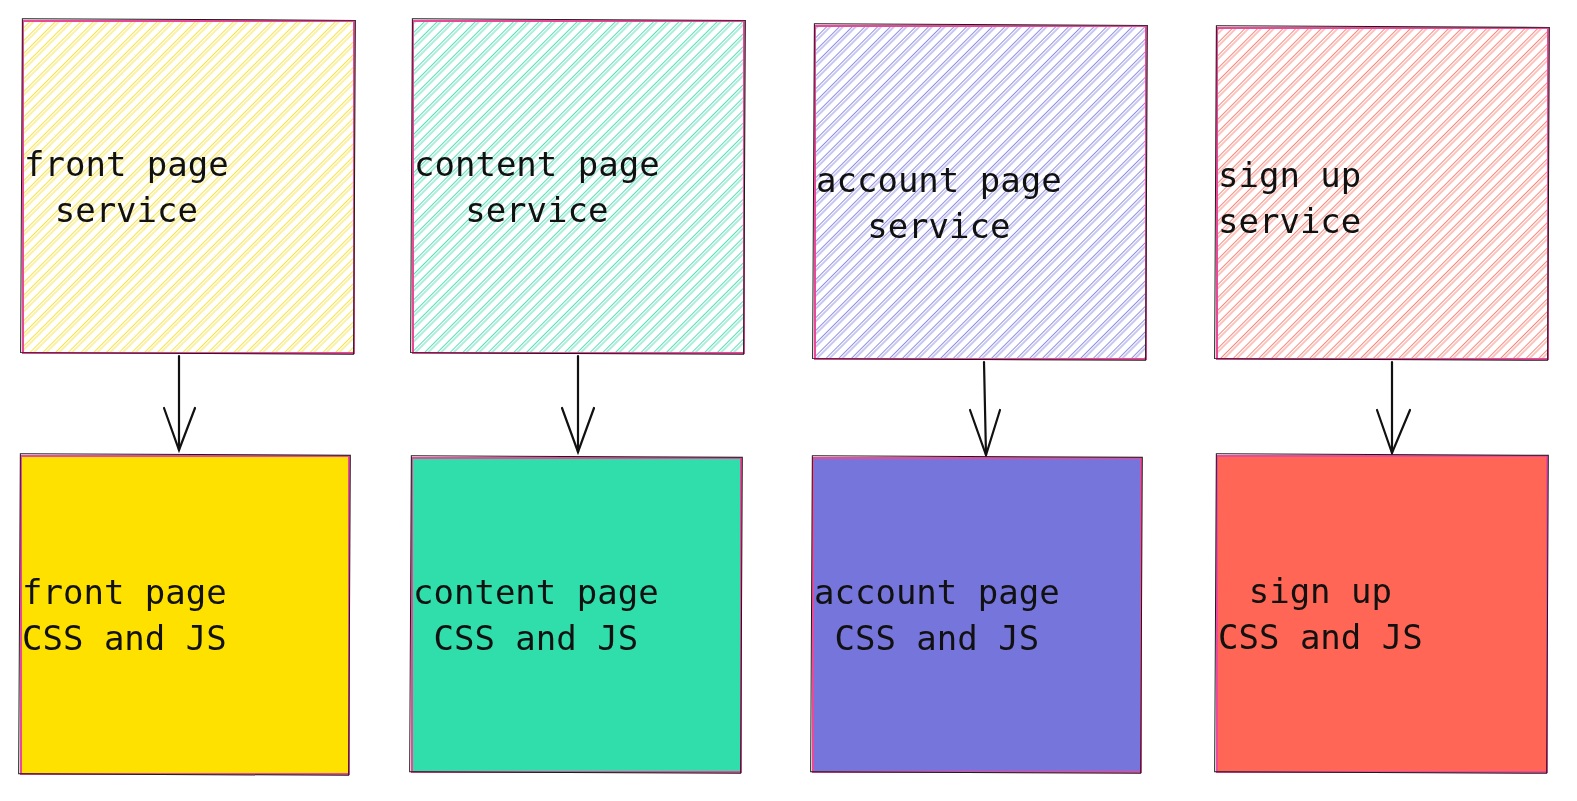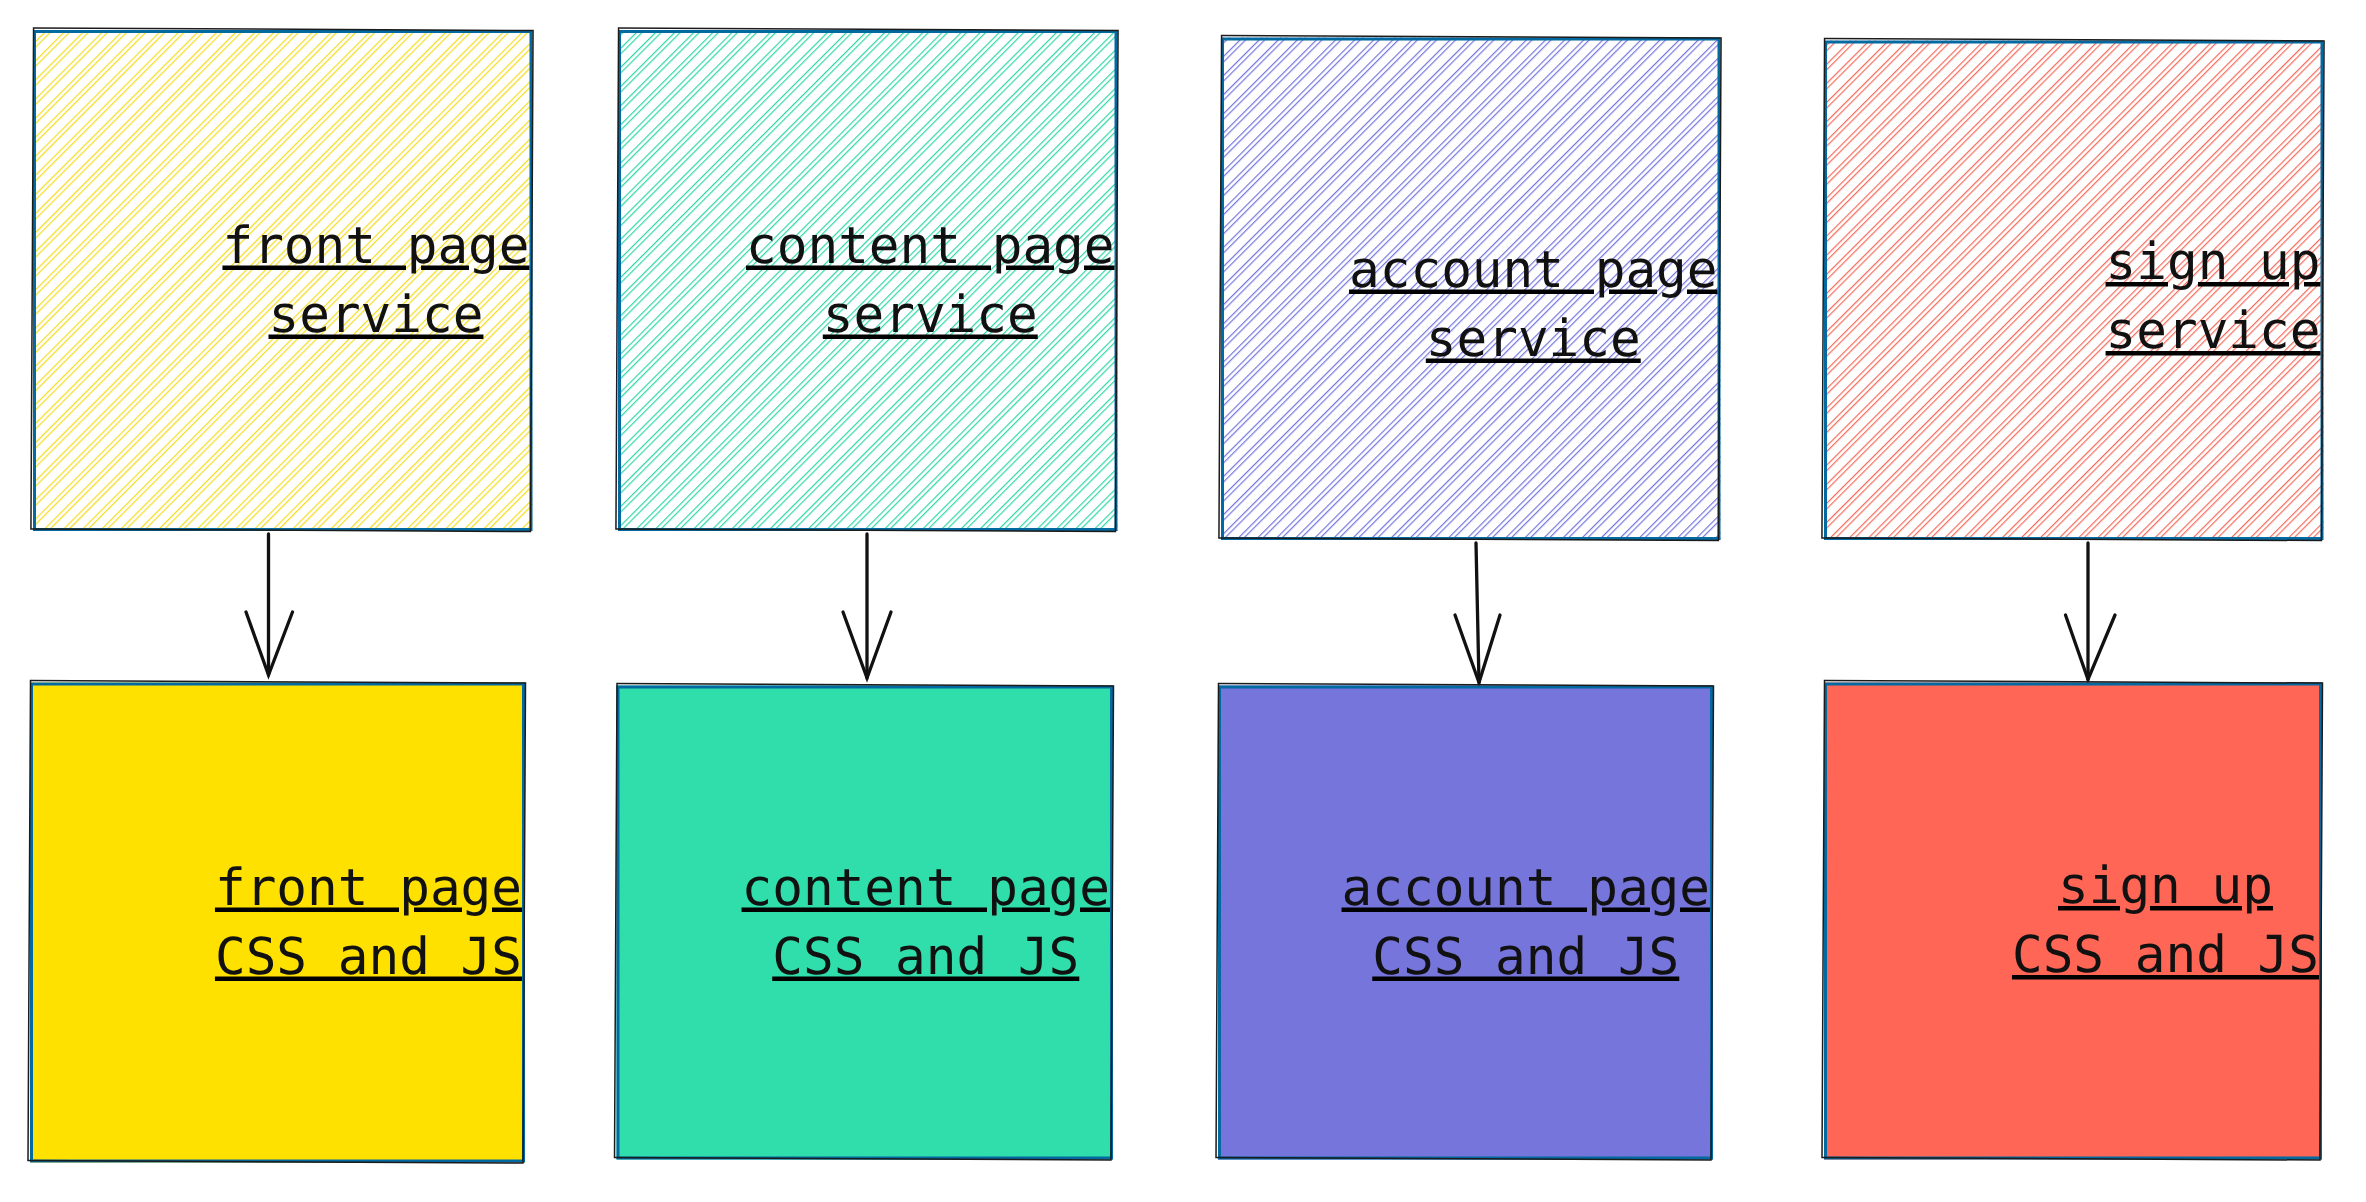--- a/index.html
+++ b/index.html
@@ -1,22 +1,22 @@
 <!DOCTYPE html>
 <html><head>
   <meta charset="utf-8">
   <style>
     html, body { margin: 0; padding: 0; background: #ffffff; }
     body { width: 1577px; height: 801px; position: relative; overflow: hidden; }
     .canvas { position: absolute; left: 0; top: 0; width: 1577px; height: 801px; }
     .box {
       position: absolute;
-      border: 2px solid #0369a1;
+      border: 2px solid #ec4899;
       box-sizing: border-box;
-      display: flex; align-items: center; justify-content: flex-end; text-decoration: underline;
+      display: flex; align-items: center; justify-content: flex-start;
     }
     .box::after {
       content: ""; position: absolute; inset: -3px -2px -2px -3px;
       border: 1.2px solid #1b1b1b; transform: rotate(0.3deg);
       pointer-events: none;
     }
     .label {
       font-family: "DejaVu Sans Mono", "Liberation Mono", monospace;
       font-size: 34px; line-height: 46px; color: #111;
       text-align: center; white-space: pre-line; position: relative; z-index: 2;

